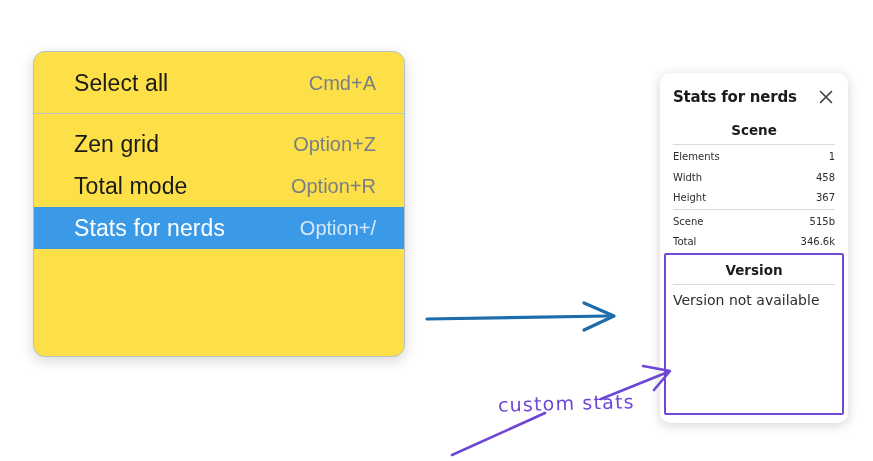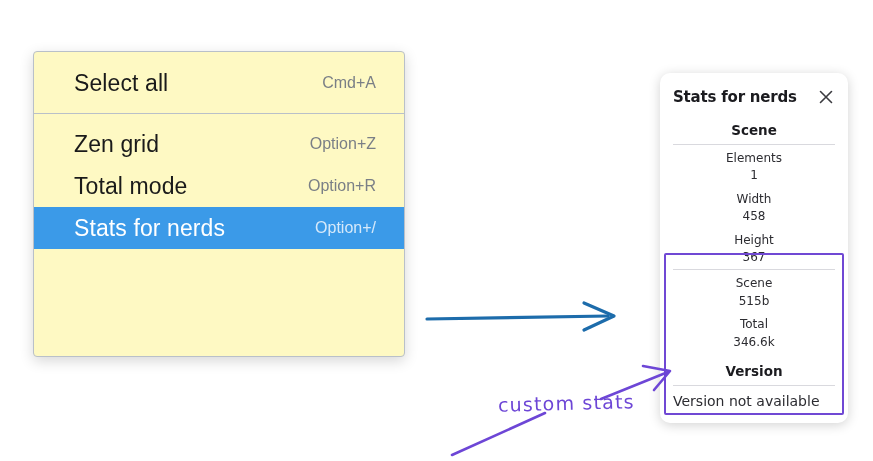--- a/index.html
+++ b/index.html
@@ -22,23 +22,23 @@
     height: 461px;
   }
 
   
   .context-menu {
     position: absolute;
     left: 33px;
     top: 51px;
     width: 372px;
     height: 306px;
-    background: #fef9c3;
+    background: #fde047;
     border: 1px solid #b9c0c9;
-    border-radius: 4px;
+    border-radius: 12px;
     box-shadow: 0 4px 14px rgba(0,0,0,0.16);
     box-sizing: border-box;
     overflow: hidden;
   }
   .menu-group-top {
     padding-top: 10px;
     padding-bottom: 9px;
   }
   .menu-separator {
     height: 1px;
@@ -59,21 +59,21 @@
   }
   .menu-item .label {
     font-size: 23px;
     color: #1a1a1a;
     letter-spacing: 0.1px;
     white-space: nowrap;
   }
   .menu-item .shortcut {
     position: absolute;
     right: 28px;
-    font-size: 16px;
+    font-size: 20px;
     color: #7a7f86;
     white-space: nowrap;
   }
   .menu-item.selected {
     background: #3b9ae8;
   }
   .menu-item.selected .label { color: #ffffff; }
   .menu-item.selected .shortcut { color: #d6e9fa; }
   .menu-footer {
     height: 24px;
@@ -124,26 +124,25 @@
     padding: 9px 0 6px 0;
   }
   .section-rule {
     height: 1px;
     background: #d9d9de;
     margin-bottom: 2px;
   }
   .stat-row {
     display: flex;
     justify-content: space-between;
-    align-items: center;
-    font-size: 12px;
+    align-items: flex-start;
+    font-size: 10px;
     color: #2c2c31;
     padding: 3px 0 3px 0;
     line-height: 1.45;
-    flex-direction: column;
   }
   .stat-row .k { white-space: nowrap; }
   .stat-row .v { white-space: nowrap; }
   .stat-single {
     font-size: 14px;
     color: #2c2c31;
     padding: 5px 0 3px 0;
     white-space: nowrap;
   }
 

